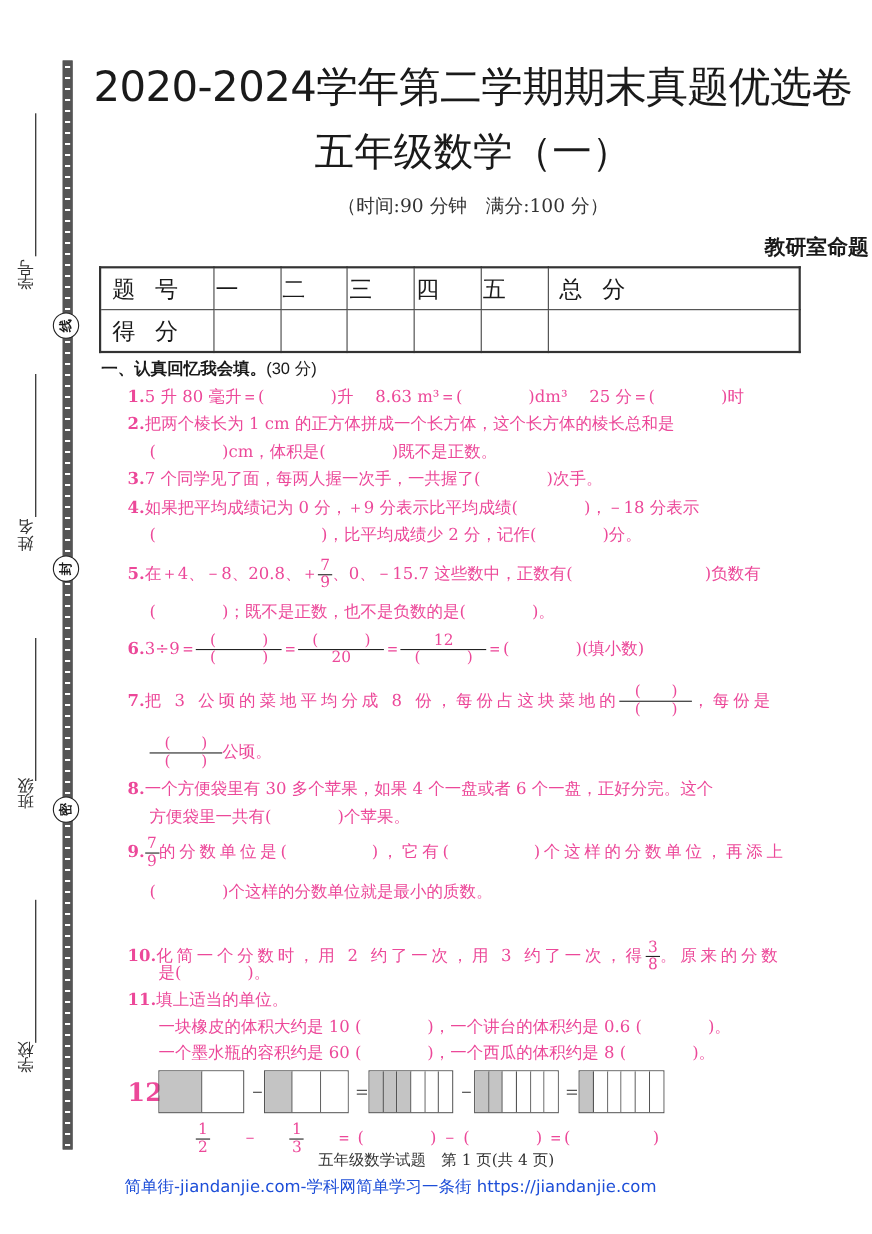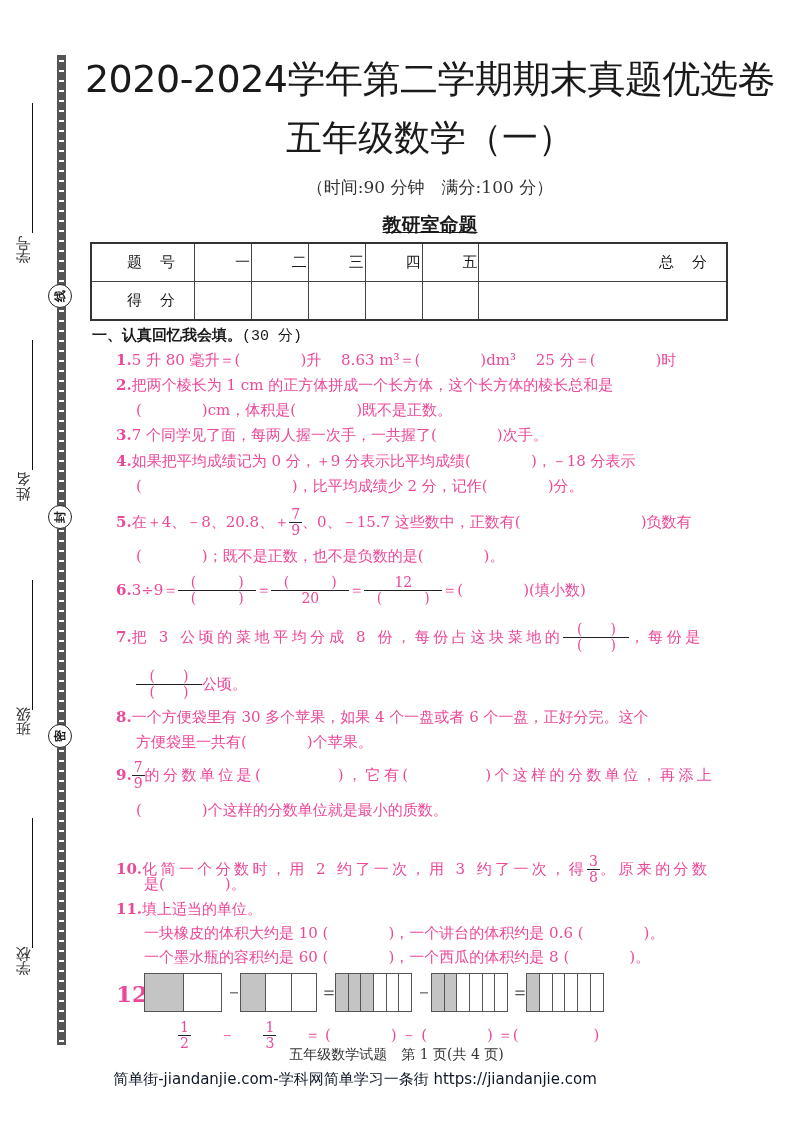--- a/index.html
+++ b/index.html
@@ -16,46 +16,46 @@
     .side-label { position: absolute; left: 14px; font-size: 15px; color: #333; writing-mode: vertical-rl;
       transform: rotate(180deg); letter-spacing: 14px; font-family: "DejaVu Sans", sans-serif; }
     .side-line { position: absolute; left: 32px; width: 1px; background: #111; }
 
     
     .title-main { position: absolute; left: 70px; top: 54px; width: 720px; text-align: center; font-size: 38px;
       font-family: "DejaVu Sans", sans-serif; letter-spacing: -0.5px; }
     .title-sub { position: absolute; left: 70px; top: 114px; width: 720px; text-align: center; font-size: 36px;
       font-family: "DejaVu Sans", sans-serif; }
     .title-meta { position: absolute; left: 70px; top: 176px; width: 720px; text-align: center; font-size: 17px; color: #333; }
-    .title-author { position: absolute; left: 70px; top: 212px; width: 720px; text-align: center; font-size: 19px;
-      font-weight: bold; font-family: "DejaVu Sans", sans-serif; text-decoration: underline; }
+    .title-author { position: absolute; left: 70px; top: 212px; width: 720px; text-align: right; font-size: 19px;
+      font-weight: bold; font-family: "DejaVu Sans", sans-serif; }
 
     
     table.score { position: absolute; left: 90px; top: 242px; width: 638px; border-collapse: collapse; border: 2px solid #333; }
-    table.score td { border: 1px solid #444; height: 35px; text-align: right; font-size: 15px; font-family: "DejaVu Sans", sans-serif; }
+    table.score td { border: 1px solid #444; height: 35px; text-align: left; font-size: 21px; font-family: "DejaVu Sans", sans-serif; }
     table.score td.head { width: 91px; letter-spacing: 18px; padding-left: 10px; }
 
     
     .q { position: absolute; left: 116px; font-size: 15px; line-height: 24px; white-space: nowrap; color: #ec4899; }
     .q b, .qnum { font-weight: bold; font-family: "DejaVu Serif", serif; }
     .section { position: absolute; left: 92px; top: 326px; font-size: 15px; font-weight: bold; font-family: "DejaVu Sans", sans-serif; }
-    .section .pts { font-weight: normal; font-family: Liberation Mono, monospace; }
+    .section .pts { font-weight: normal; font-family: Liberation Sans, sans-serif; }
     .frac { display: inline-block; vertical-align: middle; text-align: center; font-size: 14px; line-height: 15px; }
     .frac .num { display: block; border-bottom: 1px solid #222; padding: 0 2px; }
     .frac .den { display: block; padding: 0 2px; }
 
     
     .bar { position: absolute; top: 973px; height: 39px; border: 1.5px solid #555; display: flex; box-sizing: border-box; }
     .bar .cell { flex: 1; border-right: 1px solid #555; background: #fff; }
     .bar .cell:last-child { border-right: none; }
     .bar .cell.shaded { background: #c4c4c4; }
     .op { position: absolute; top: 980px; font-size: 18px; color: #555; }
 
     .footer { position: absolute; top: 1046px; left: 0; width: 793px; text-align: center; font-size: 14px; color: #333; }
-    .watermark { position: absolute; top: 1070px; left: 0; width: 710px; text-align: center; font-size: 15px; color: #0f172a;
+    .watermark { position: absolute; top: 1070px; left: 0; width: 710px; text-align: center; font-size: 15px; color: #1d4ed8;
       font-family: "DejaVu Sans", sans-serif; }
   </style>
 </head>
 <body>
 
 <div class="bind-line"></div>
 <div class="bind-circle" style="top:284px">线</div>
 <div class="bind-circle" style="top:505px">封</div>
 <div class="bind-circle" style="top:724px">密</div>
 

